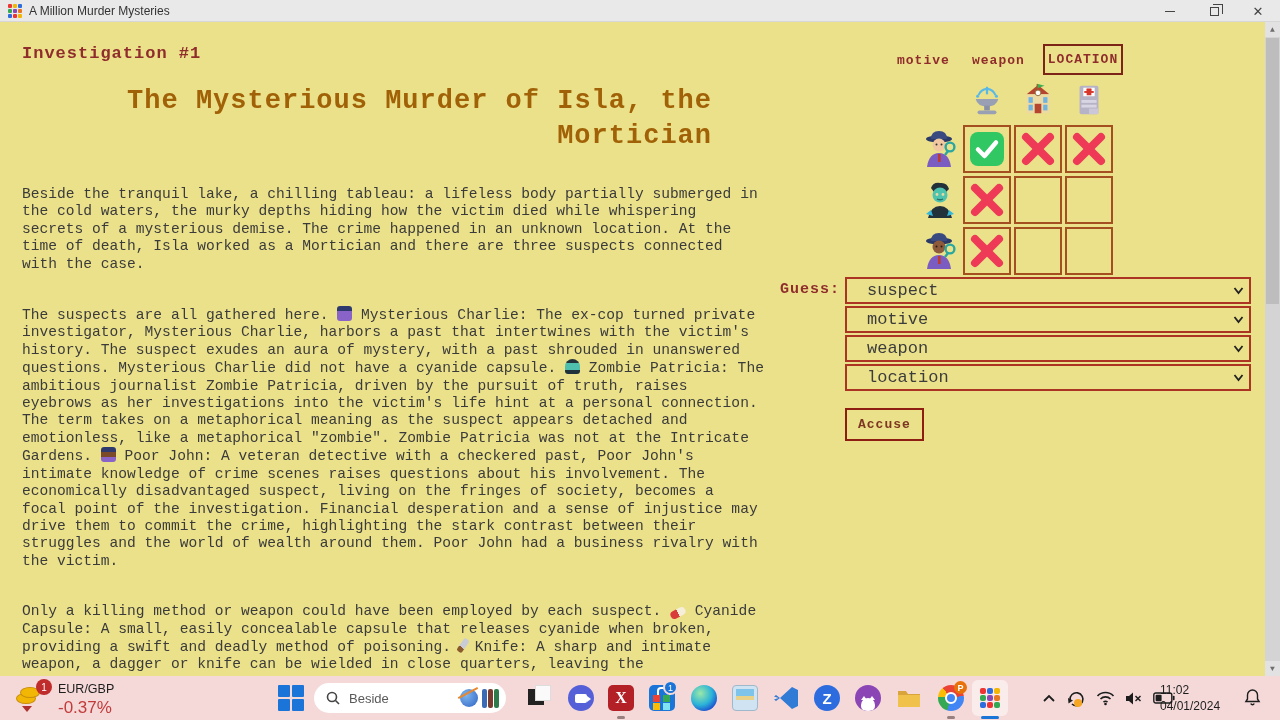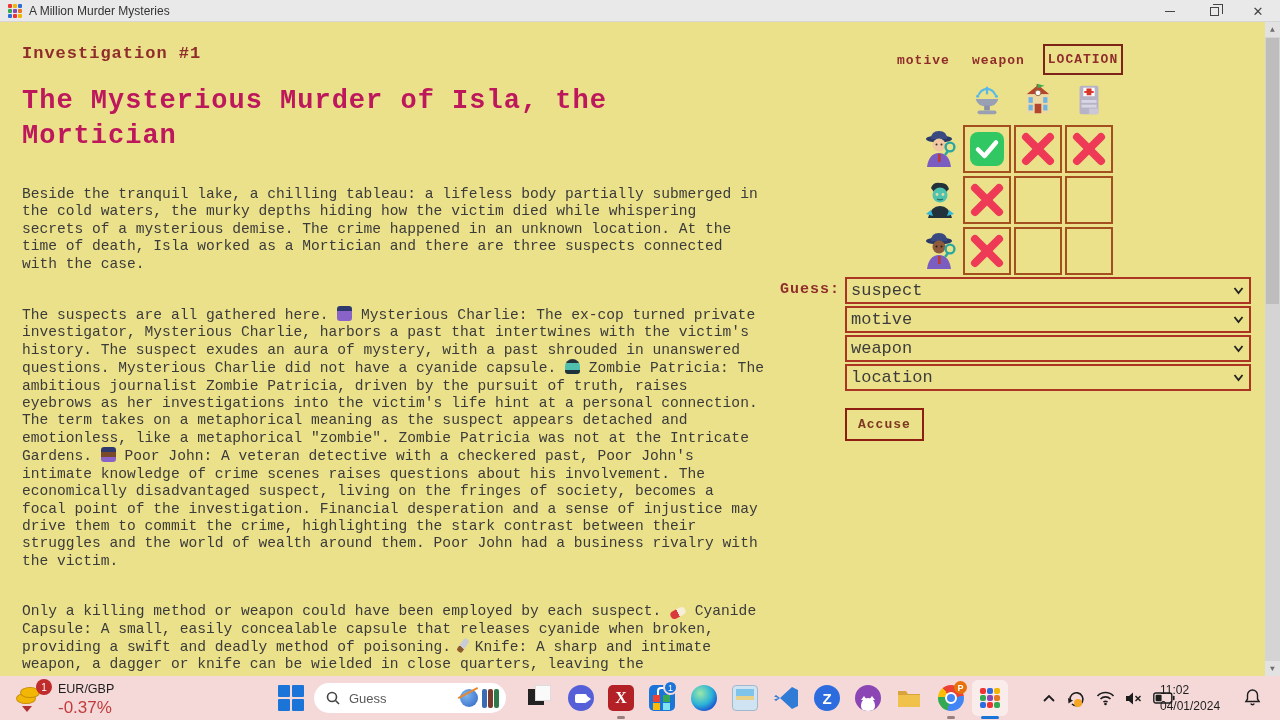--- a/index.html
+++ b/index.html
@@ -15,21 +15,21 @@
   .wbtn { width:44px; height:22px; display:flex; align-items:center; justify-content:center; color:#444; font-size:12px; }
   .min-glyph { width:10px; height:1px; background:#444; display:block; }
   .restore-glyph { position:relative; width:9px; height:9px; border:1px solid #444; background:#e9e9e9; }
   .restore-glyph:before { content:""; position:absolute; left:2px; top:-4px; width:9px; height:9px; border:1px solid #444; border-left:none; border-bottom:none; }
   .close-glyph { font-size:13px; line-height:1; }
 
   
   .content { position:absolute; top:22px; left:0; width:1280px; height:654px; background:#ebe18a; font-family:"Liberation Mono",monospace; }
 
   .inv-label { position:absolute; left:22px; top:22px; font-size:17px; font-weight:bold; letter-spacing:1px; color:#8f2c2c; }
-  .main-title { position:absolute; left:22px; top:62px; width:690px; font-size:27px; line-height:35px; font-weight:bold; letter-spacing:1px; color:#be185d; }
+  .main-title { position:absolute; left:22px; top:62px; width:690px; font-size:27px; line-height:35px; font-weight:bold; letter-spacing:1px; color:#a16207;text-align:right; }
 
   .paragraphs { position:absolute; left:22px; top:164px; width:742px; font-size:14.6px; line-height:17.4px; color:#3b3b3b; }
   .paragraphs p + p { margin-top:33px; }
 
   .em { display:inline-block; width:15px; height:15px; border-radius:3px; vertical-align:-2px; }
   .em-sleuth { background:linear-gradient(180deg,#2e3a6e 0 36%,#8a63c9 36%); }
   .em-zombie { background:linear-gradient(180deg,#23333c 0 28%,#4fc0ad 28% 72%,#20333d 72%); border-radius:50% 50% 3px 3px; }
   .em-sleuth-dark { background:linear-gradient(180deg,#2e3a6e 0 36%,#7a4a2b 36% 68%,#8a63c9 68%); }
   .em-pill { width:16px; height:8px; border-radius:5px; background:linear-gradient(90deg,#d93a3a 50%,#f5eed8 50%); transform:rotate(-28deg); }
   .em-dagger { width:6px; height:15px; border-radius:2px; background:linear-gradient(180deg,#c9ccd4 0 65%,#8a5a2b 65%); transform:rotate(35deg); }
@@ -41,21 +41,21 @@
   .col-heads { position:absolute; left:963px; top:58px; display:grid; grid-template-columns:repeat(3,48px); grid-gap:3px; }
   .col-heads .slot { width:48px; height:40px; display:flex; align-items:center; justify-content:center; }
 
   .matrix { position:absolute; left:920px; top:103px; display:grid; grid-template-columns:40px 48px 48px 48px; grid-auto-rows:48px; grid-gap:3px; }
   .rowlabel { display:flex; align-items:center; justify-content:center; }
   .cell { width:48px; height:48px; border:2px solid #a34f1f; display:flex; align-items:center; justify-content:center; background:transparent; }
 
   .guess-label { position:absolute; left:780px; top:259px; font-size:15px; font-weight:bold; color:#8f2c2c; letter-spacing:1px; }
   .dropdowns { position:absolute; left:845px; top:255px; width:406px; }
   .dd-wrap { position:relative; width:406px; height:27px; margin-bottom:2px; }
-  .dd-wrap select { width:100%; height:27px; border:2px solid #ab3522; border-radius:0; background:#ebe18a; color:#3c3c3c; font-family:"Liberation Mono",monospace; font-size:17px; padding:0 4px; appearance:none; -webkit-appearance:none; }
+  .dd-wrap select { width:100%; height:27px; border:2px solid #ab3522; border-radius:0; background:#ebe18a; color:#3c3c3c; font-family:"Liberation Mono",monospace; font-size:17px; padding:0 20px; appearance:none; -webkit-appearance:none; }
   .dd-chev { position:absolute; right:7px; top:8px; width:11px; height:11px; pointer-events:none; }
 
   .panel-btn { position:absolute; background:transparent; border:2px solid #8e1d12; color:#7d3722; font-family:"Liberation Mono",monospace; font-size:13px; font-weight:bold; letter-spacing:1px; padding:7px 11px; }
   .accuse-btn { left:845px; top:386px; }
   .back-btn { left:845px; top:434px; }
 
   
   .scrollbar { position:absolute; right:0; top:0; width:15px; height:654px; background:#d4d4d4; }
   .sb-arrow { position:absolute; left:0; width:15px; height:15px; display:flex; align-items:center; justify-content:center; color:#6e6e6e; font-size:8px; background:#e2e2e2; }
   .sb-up { top:0; } .sb-down { bottom:0; }
@@ -332,21 +332,21 @@
         <i></i>
         <i></i>
         <i></i>
       </div>
 
     <div class="searchpill">
       <svg class="mag" width="14" height="14" viewBox="0 0 14 14">
           <circle cx="6" cy="6" r="4.5" fill="none" stroke="#444" stroke-width="1.6"></circle>
           <line x1="9.5" y1="9.5" x2="13" y2="13" stroke="#444" stroke-width="1.6"></line>
         </svg>
-      <span class="stext">Guess</span>
+      <span class="stext">Beside</span>
       <span class="ballicon"></span>
       <span class="bookicon">
           <i></i>
           <i></i>
           <i></i>
         </span>
     </div>
 
     <div class="tb-icon bwsq">
         <span class="b1"></span>

